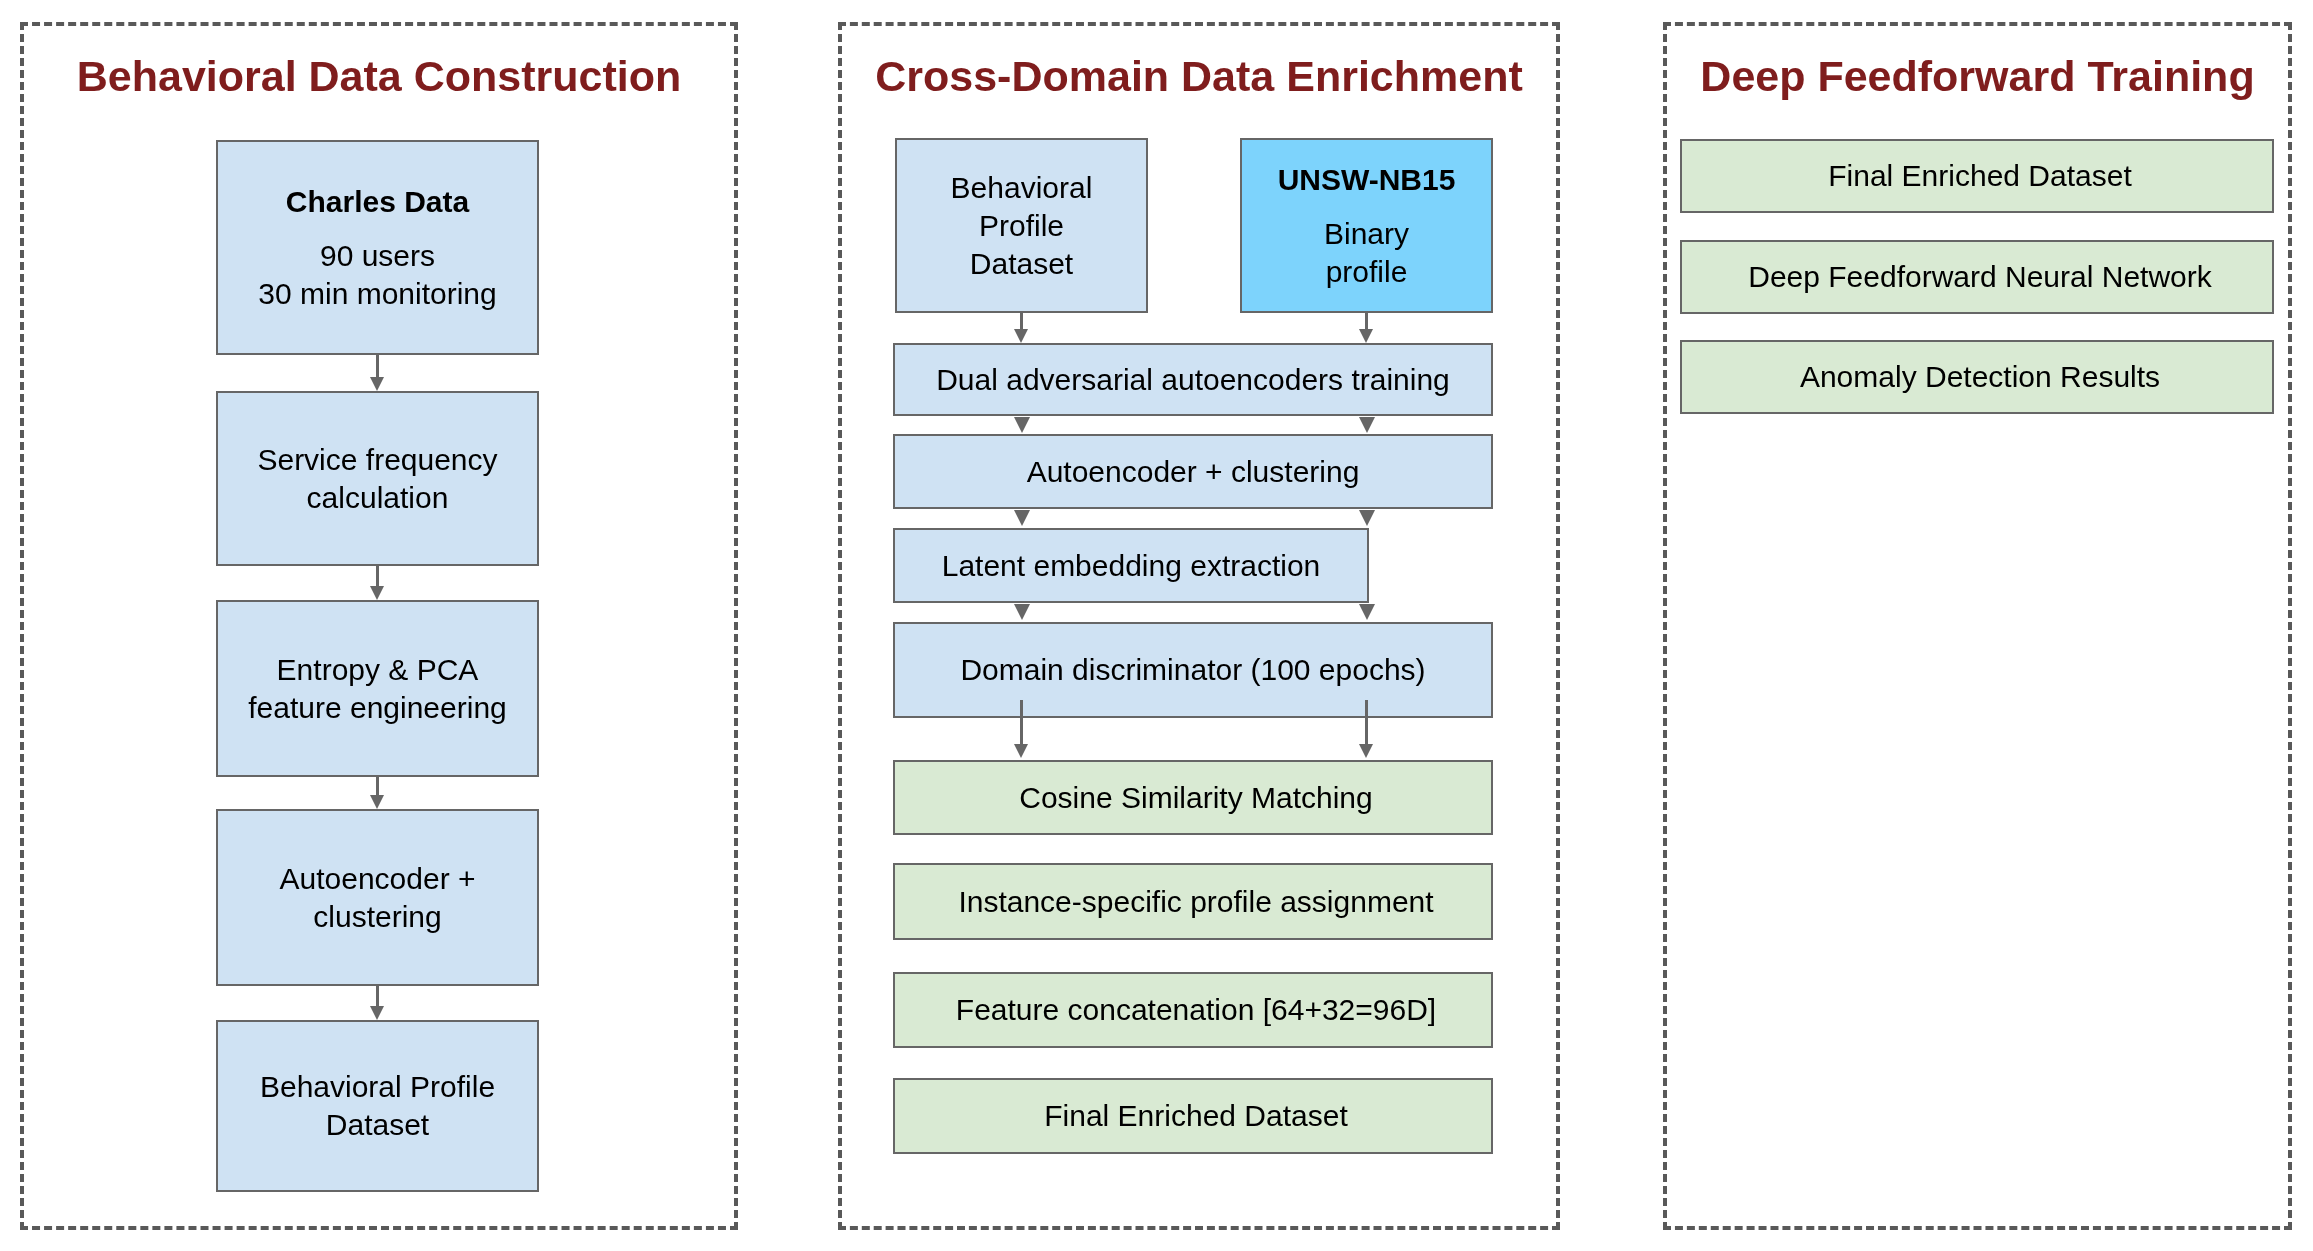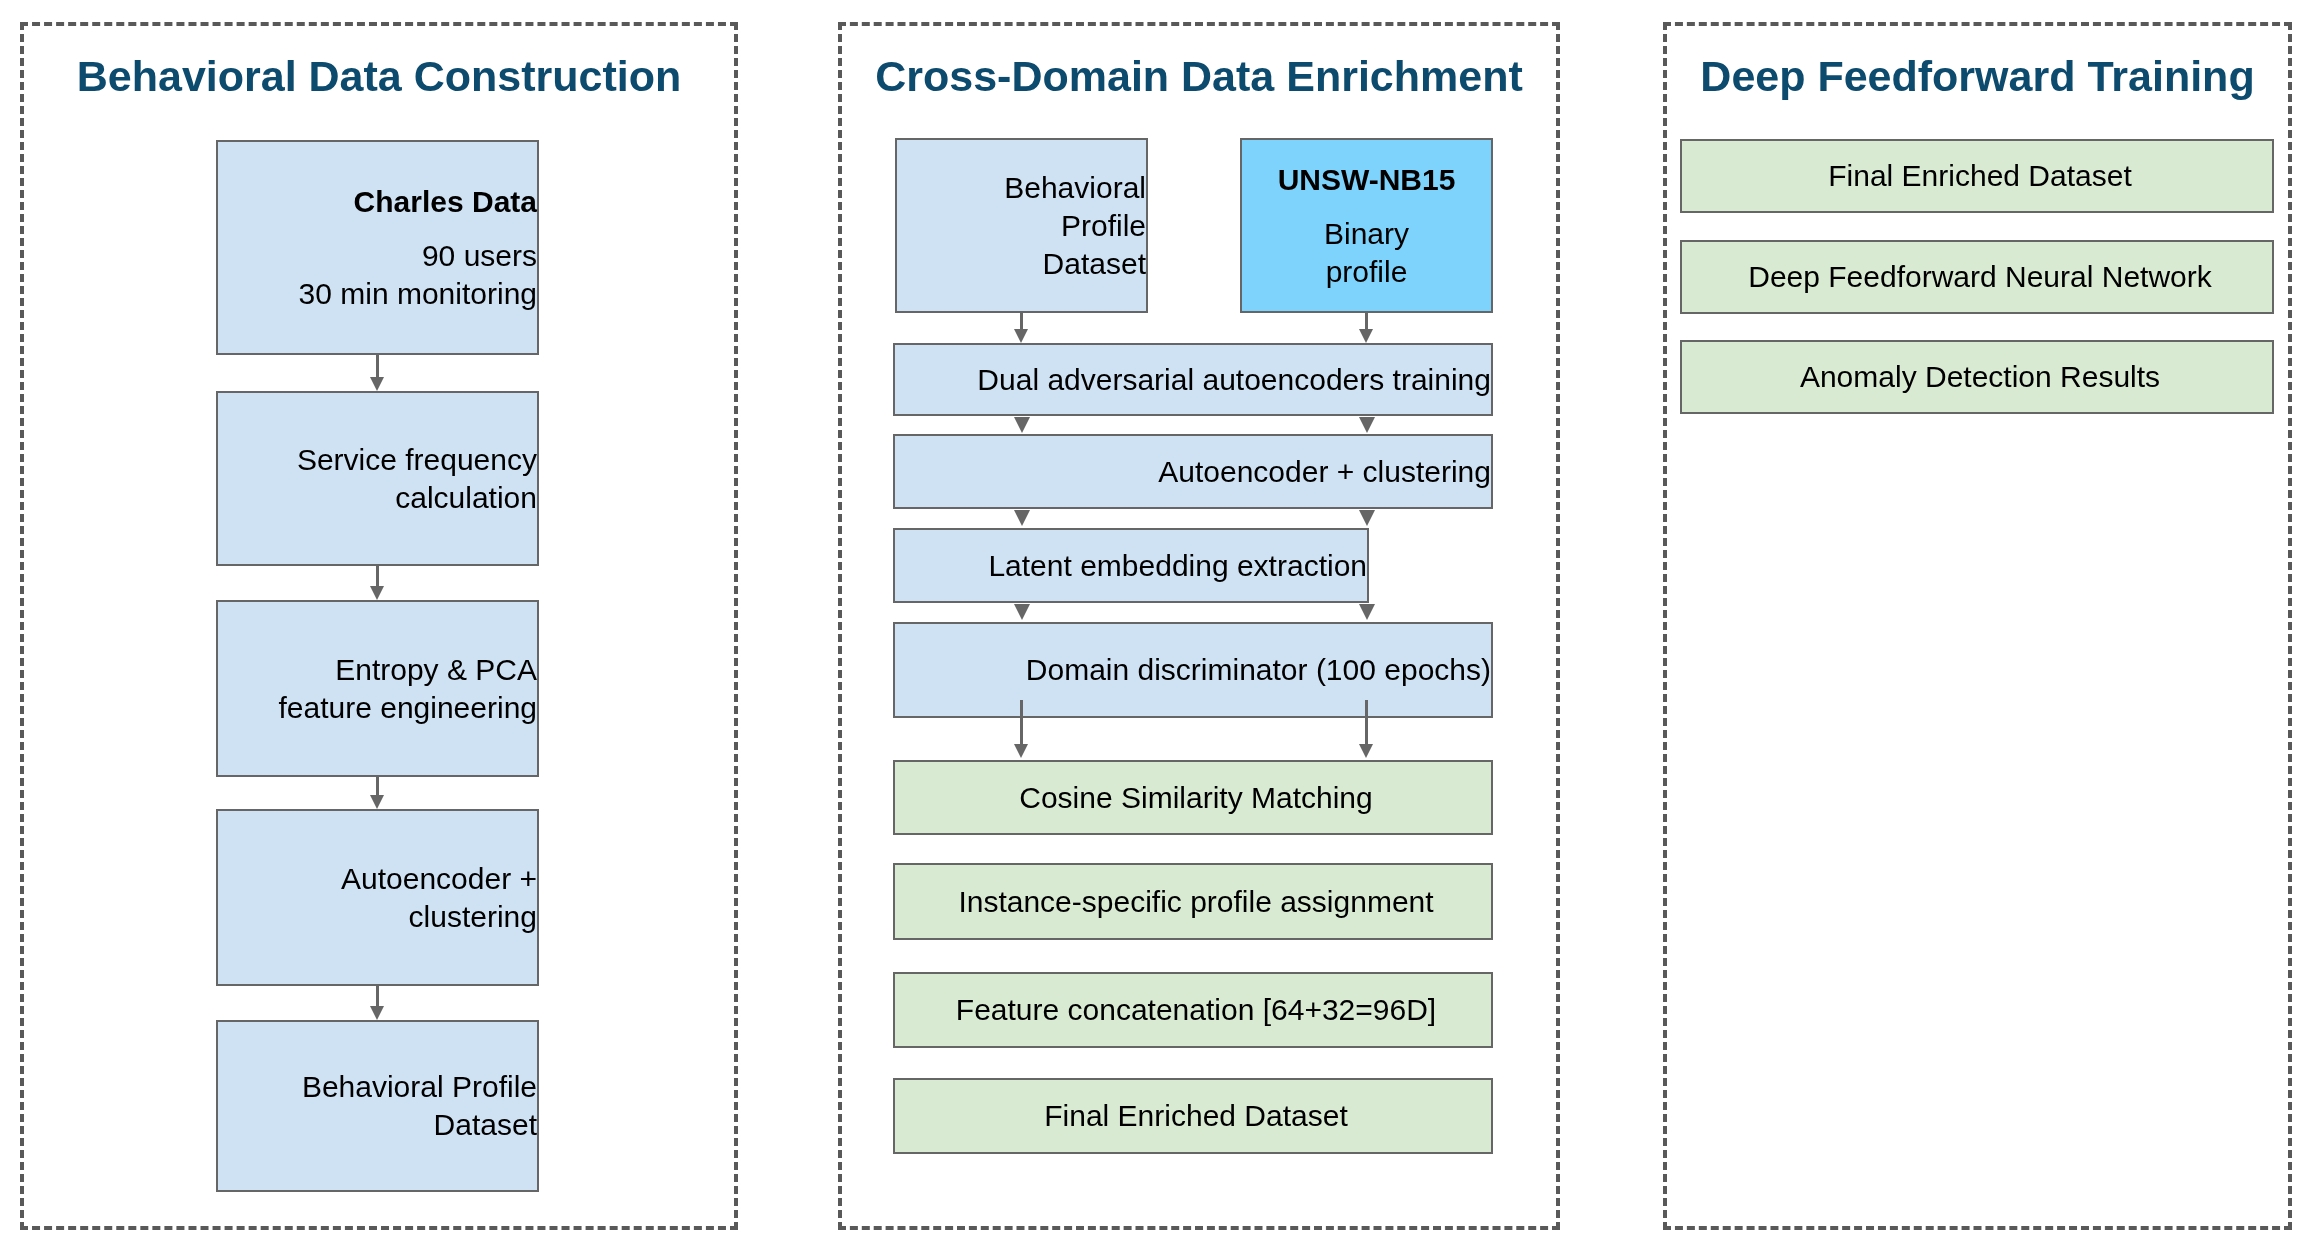--- a/index.html
+++ b/index.html
@@ -13,37 +13,37 @@
     position:absolute;
     box-sizing:border-box;
     border:4px dashed #595959;
     background:transparent;
   }
   .panel-title{
     position:absolute;
     text-align:center;
     font-size:43px;
     font-weight:bold;
-    color:#0c4a6e;
+    color:#7f1d1d;
     letter-spacing:0px;
   }
   .box{
     position:absolute;
     box-sizing:border-box;
     border:2px solid #666666;
     display:flex;
     flex-direction:column;
     align-items:center;
     justify-content:center;
     text-align:center;
     font-size:30px;
     line-height:38px;
     color:#000000;
   }
-  .blue{background:#cfe2f3;align-items:flex-end;}
+  .blue{background:#cfe2f3;}
   .yellow{background:#7dd3fc;}
   .green{background:#d9ead3;padding-left:6px;}
   .box-title{font-weight:bold;margin-bottom:16px;}
   .box-line{display:block;}
   
   .arrow{position:absolute;width:19px;}
   .arrow::before{
     content:"";position:absolute;left:8px;top:0;
     width:3px;height:calc(100% - 14px);background:#666666;
   }

